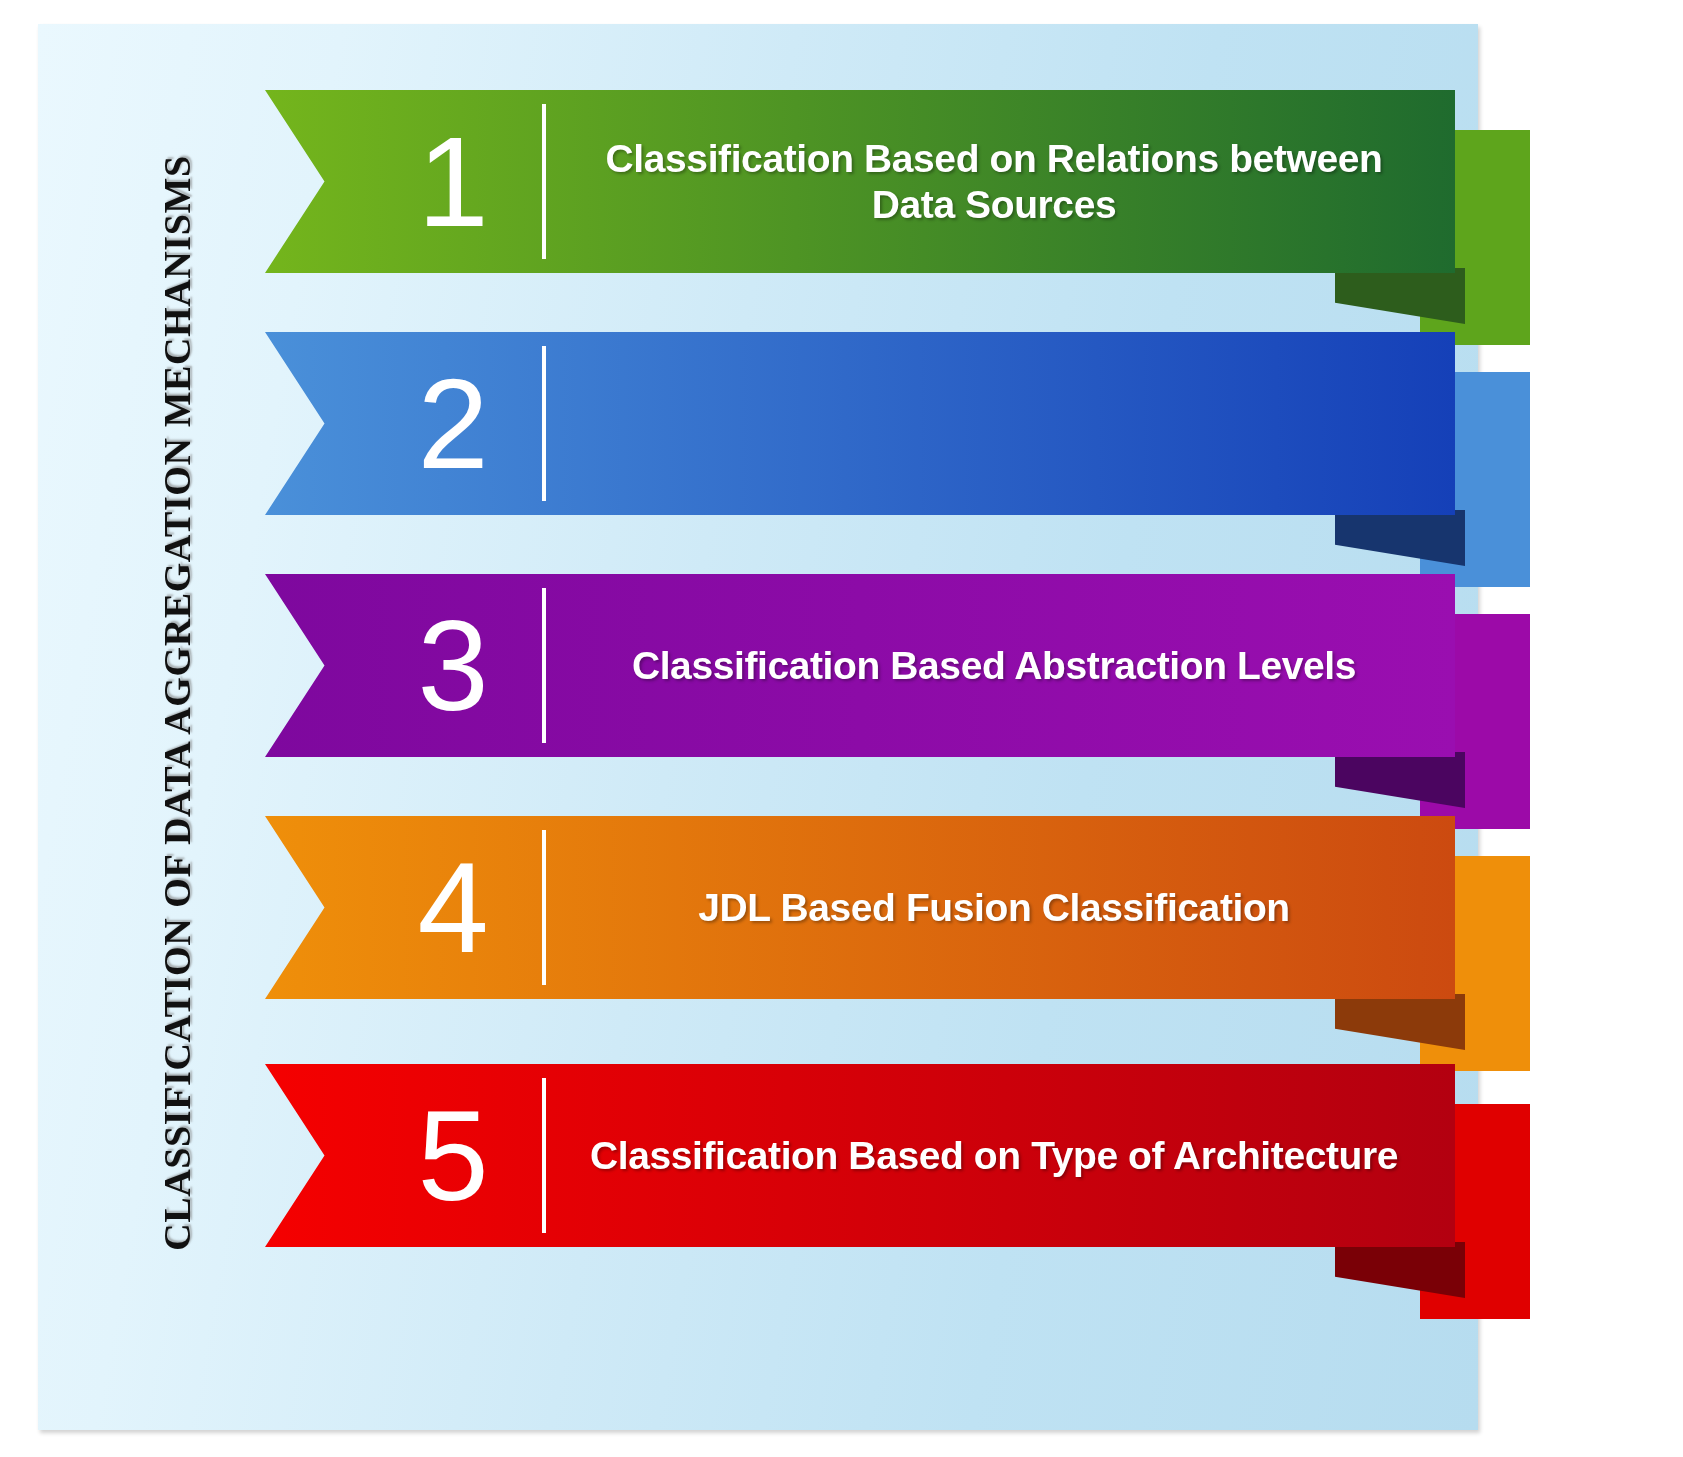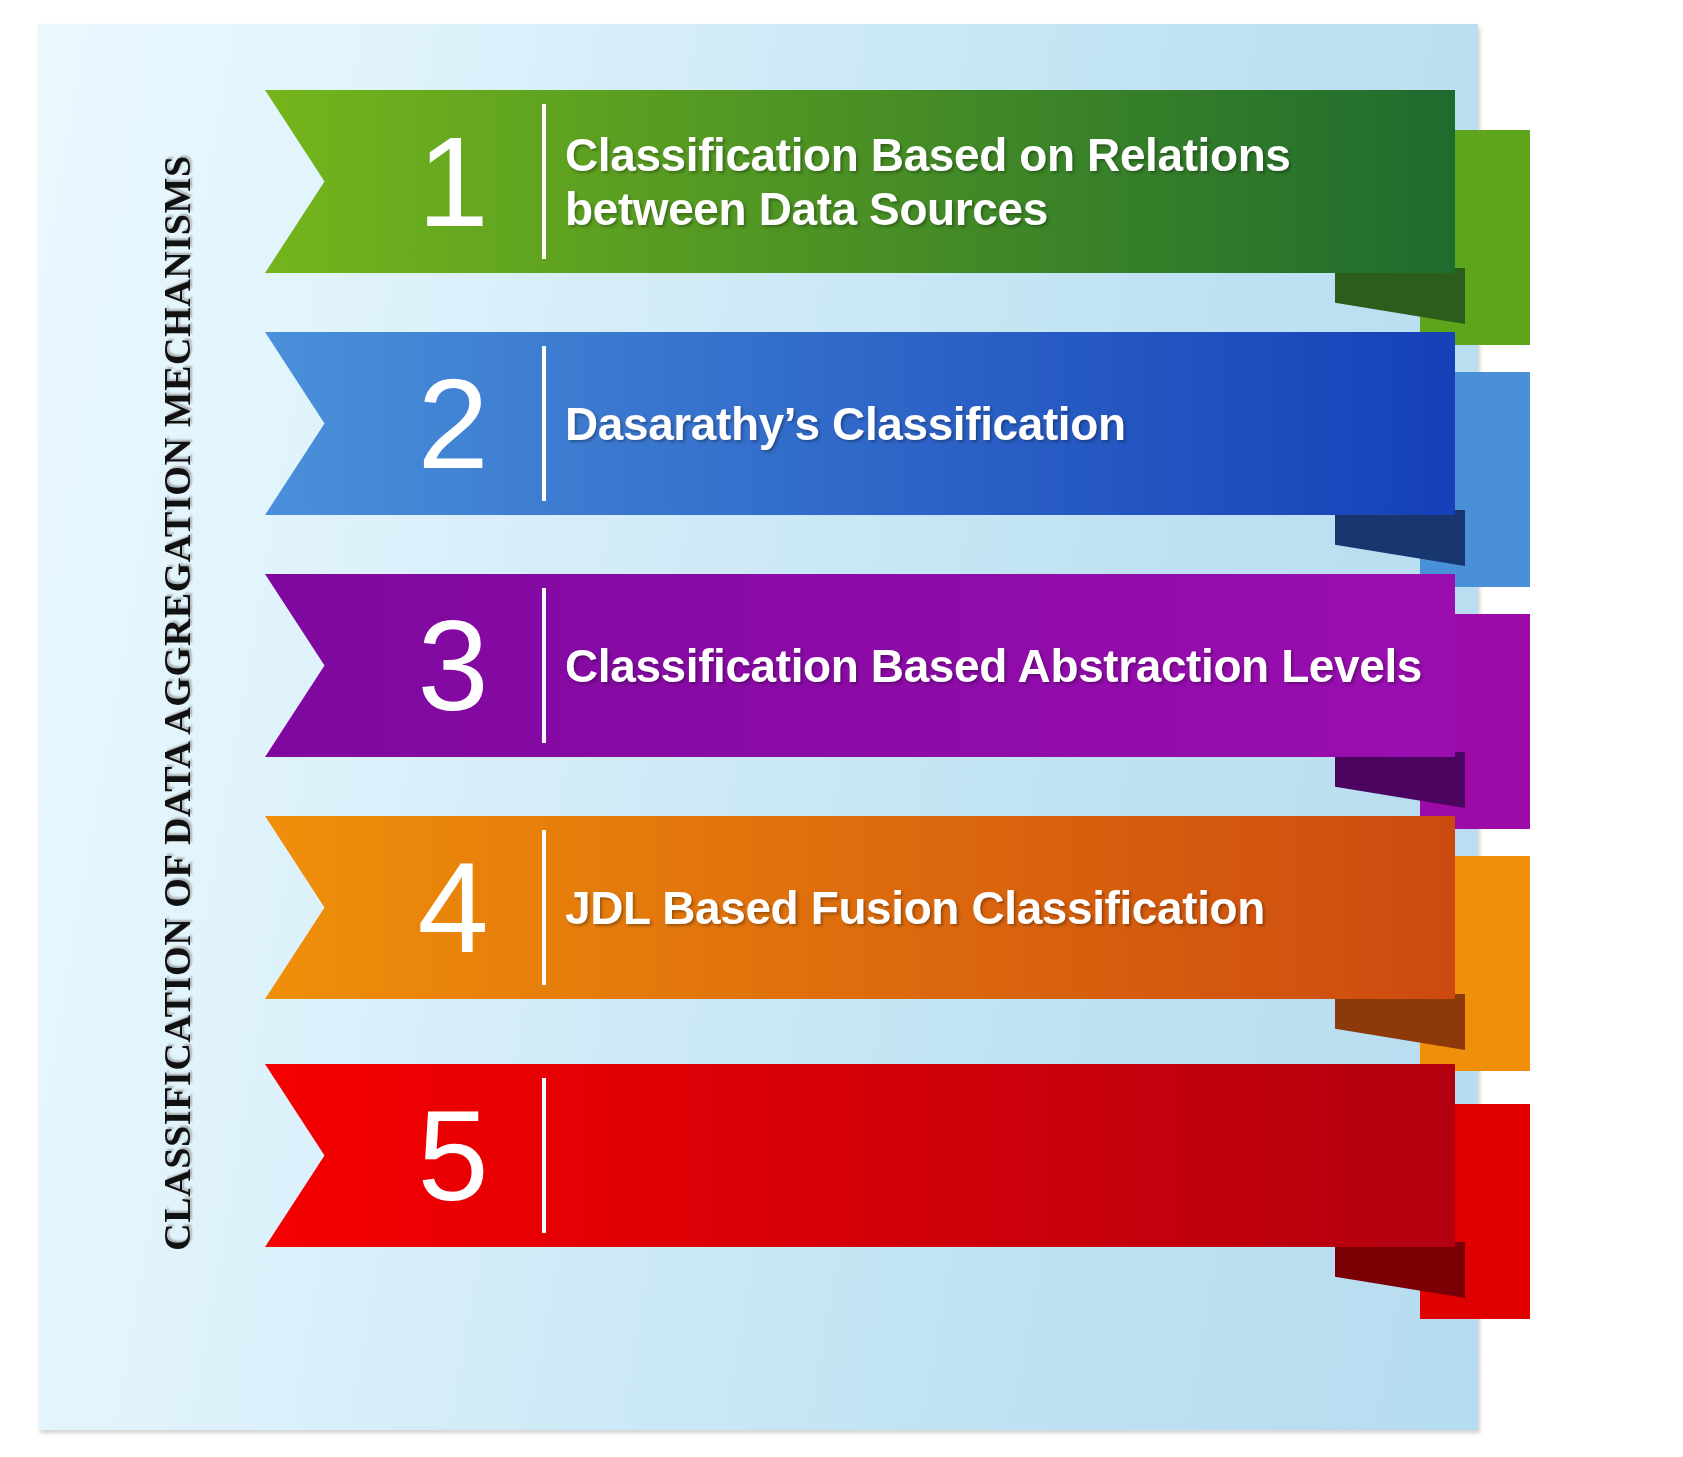--- a/index.html
+++ b/index.html
@@ -106,24 +106,24 @@
     width: 4px;
     background: #ffffff;
   }
 
   .label {
     position: absolute;
     left: 300px;
     right: 32px;
     top: 50%;
     transform: translateY(-50%);
-    text-align: left;
+    text-align: center;
     font-family: "Liberation Sans", sans-serif;
     font-weight: bold;
-    font-size: 46px;
+    font-size: 39px;
     line-height: 1.18;
     color: #ffffff;
     letter-spacing: -0.4px;
     text-shadow: 2px 2px 3px rgba(0,0,0,0.30);
   }
 </style>
 </head>
 <body>
 
 <div id="bg-panel"></div>
@@ -139,21 +139,20 @@
         <div class="divider"></div>
         <div class="label">Classification Based on Relations between Data Sources</div>
       </div>
     </div>
     <div class="banner-row" style="top: 332px;">
       <div class="side-tab" style="background: rgb(74, 144, 217);"></div>
       <div class="fold" style="background: rgb(23, 53, 110);"></div>
       <div class="strip" style="background: linear-gradient(90deg, rgb(74, 144, 217) 0%, rgb(21, 64, 184) 100%);">
         <div class="number">2</div>
         <div class="divider"></div>
-        <div class="label">Dasarathy’s Classification</div>
       </div>
     </div>
     <div class="banner-row" style="top: 574px;">
       <div class="side-tab" style="background: rgb(156, 10, 168);"></div>
       <div class="fold" style="background: rgb(75, 5, 96);"></div>
       <div class="strip" style="background: linear-gradient(90deg, rgb(126, 8, 158) 0%, rgb(154, 14, 176) 100%);">
         <div class="number">3</div>
         <div class="divider"></div>
         <div class="label">Classification Based Abstraction Levels</div>
       </div>
@@ -166,15 +165,16 @@
         <div class="divider"></div>
         <div class="label">JDL Based Fusion Classification</div>
       </div>
     </div>
     <div class="banner-row" style="top: 1064px;">
       <div class="side-tab" style="background: rgb(224, 0, 0);"></div>
       <div class="fold" style="background: rgb(122, 0, 6);"></div>
       <div class="strip" style="background: linear-gradient(90deg, rgb(245, 0, 0) 0%, rgb(179, 0, 16) 100%);">
         <div class="number">5</div>
         <div class="divider"></div>
+        <div class="label">Classification Based on Type of Architecture</div>
       </div>
     </div>
   </div>
 
 </body></html>

